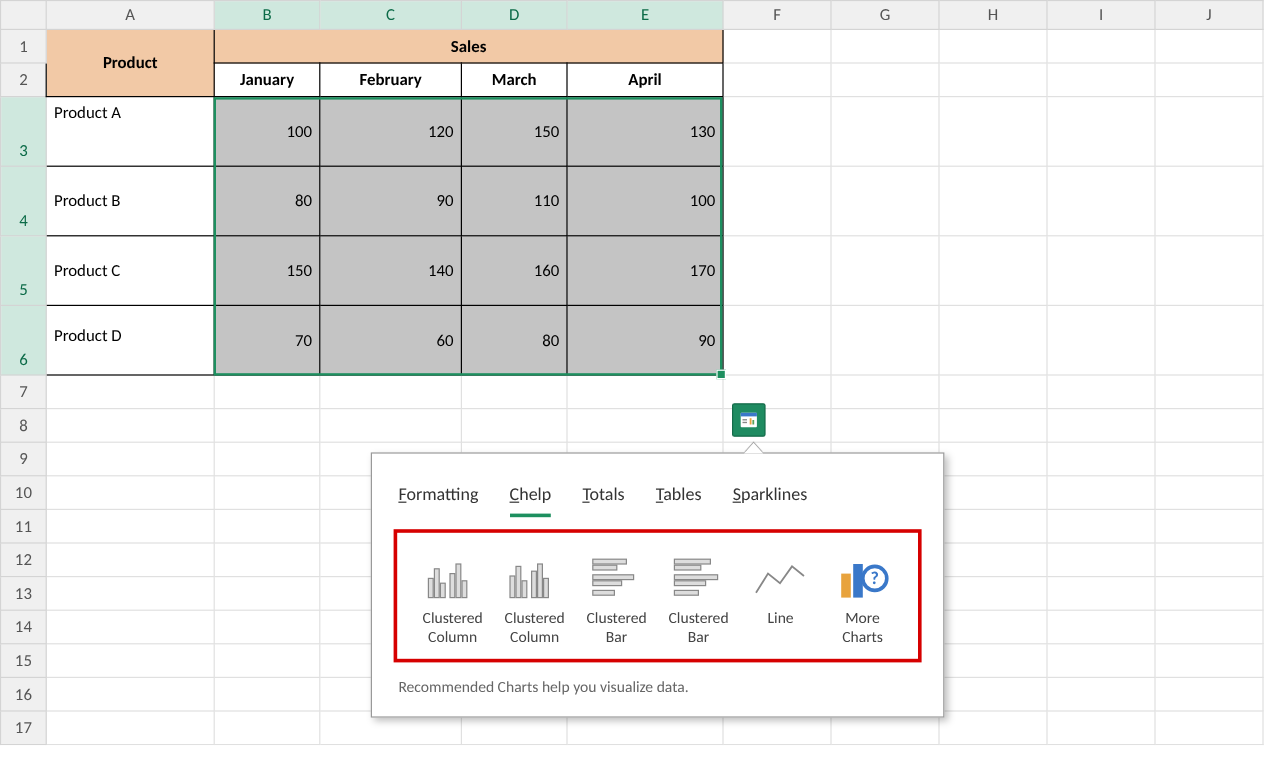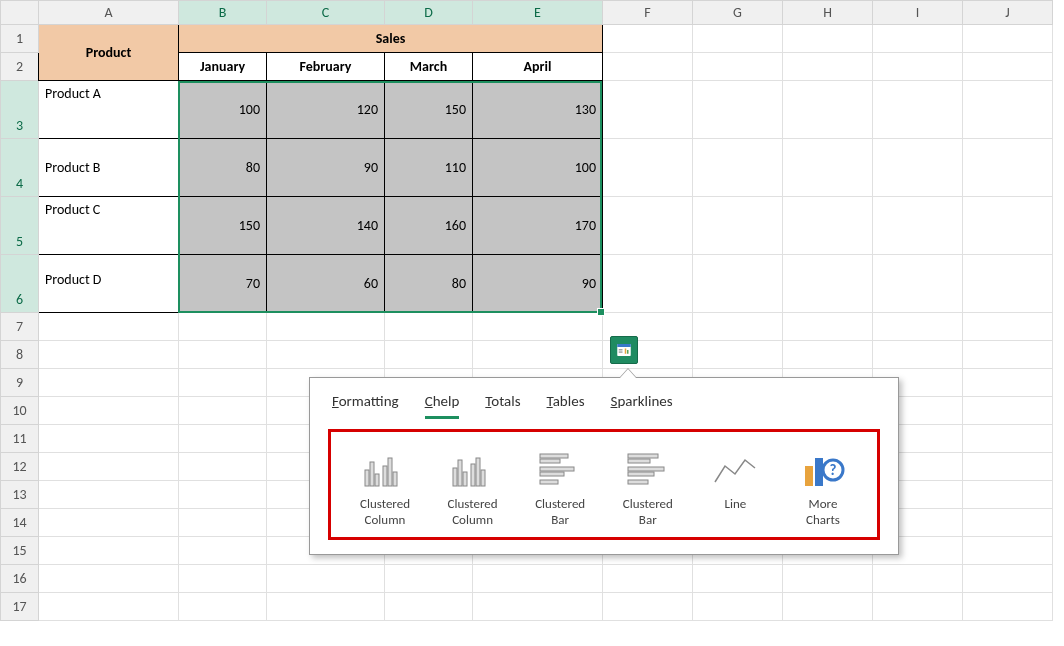--- a/index.html
+++ b/index.html
@@ -52,22 +52,22 @@
     .qa-btn {
       position:absolute; width:28px; height:28px;
       background:#1f8b61; border:1px solid #156b4a;
       display:flex; align-items:center; justify-content:center; cursor:pointer;
       border-radius:2px;
     }
     .qa-btn svg { width:18px; height:18px; }
 
     
     .popup {
-      position:absolute; width:590px; background:#fff; border:1px solid #999;
-      box-shadow: 3px 3px 6px rgba(0,0,0,.25); padding:14px 18px 14px;
+      position:absolute; width:478px; background:#fff; border:1px solid #999;
+      box-shadow: 3px 3px 6px rgba(0,0,0,.25); padding:26px 18px 14px;
     }
     .popup::before {
       content:""; position:absolute; top:-9px; left:310px;
       width:0;height:0;border-left:8px solid transparent;border-right:8px solid transparent;border-bottom:9px solid #fff;
       filter: drop-shadow(0 -1px 0 #999);
     }
     .tablist { display:flex; gap:26px; padding:0 4px 10px; font-size:15px; color:#333; }
     .tablist .tab { cursor:pointer; padding-bottom:6px; }
     .tablist .tab.active { border-bottom:3px solid #1d8f5f; font-weight:400; }
     .tablist .tab .ul { text-decoration: underline; }
@@ -158,21 +158,21 @@
     <td class="num selblk bB bR">110</td>
     <td class="num selblk bB bR">100</td>
     <td></td>
           <td></td>
           <td></td>
           <td></td>
           <td></td>
   </tr>
   <tr class="tallrow">
     <th class="rowhdr selrow">5</th>
-    <td class="bL bB bR" style="vertical-align:top;padding-top:4px">Product C</td>
+    <td class="bL bB bR" style="vertical-align:top;padding-top:20px">Product C</td>
     <td class="num selblk bB bR">150</td>
     <td class="num selblk bB bR">140</td>
     <td class="num selblk bB bR">160</td>
     <td class="num selblk bB bR">170</td>
     <td></td>
           <td></td>
           <td></td>
           <td></td>
           <td></td>
   </tr>
@@ -433,15 +433,16 @@
           <rect x="4" y="14" width="8" height="20" fill="#e8a33d"></rect>
           <rect x="14" y="6" width="8" height="28" fill="#3a78c9"></rect>
           <circle cx="32" cy="18" r="10" fill="#fff" stroke="#3a78c9" stroke-width="3"></circle>
           <text x="32" y="23" text-anchor="middle" font-size="15" font-weight="700" fill="#3a78c9">?</text>
         </svg>
       </div>
       <div><span>More</span><br><span>Charts</span></div>
     </div>
   </div>
 
+  <div class="help-text">Recommended Charts help you visualize data.</div>
 </div>
 
 </div>
 
 </body></html>

